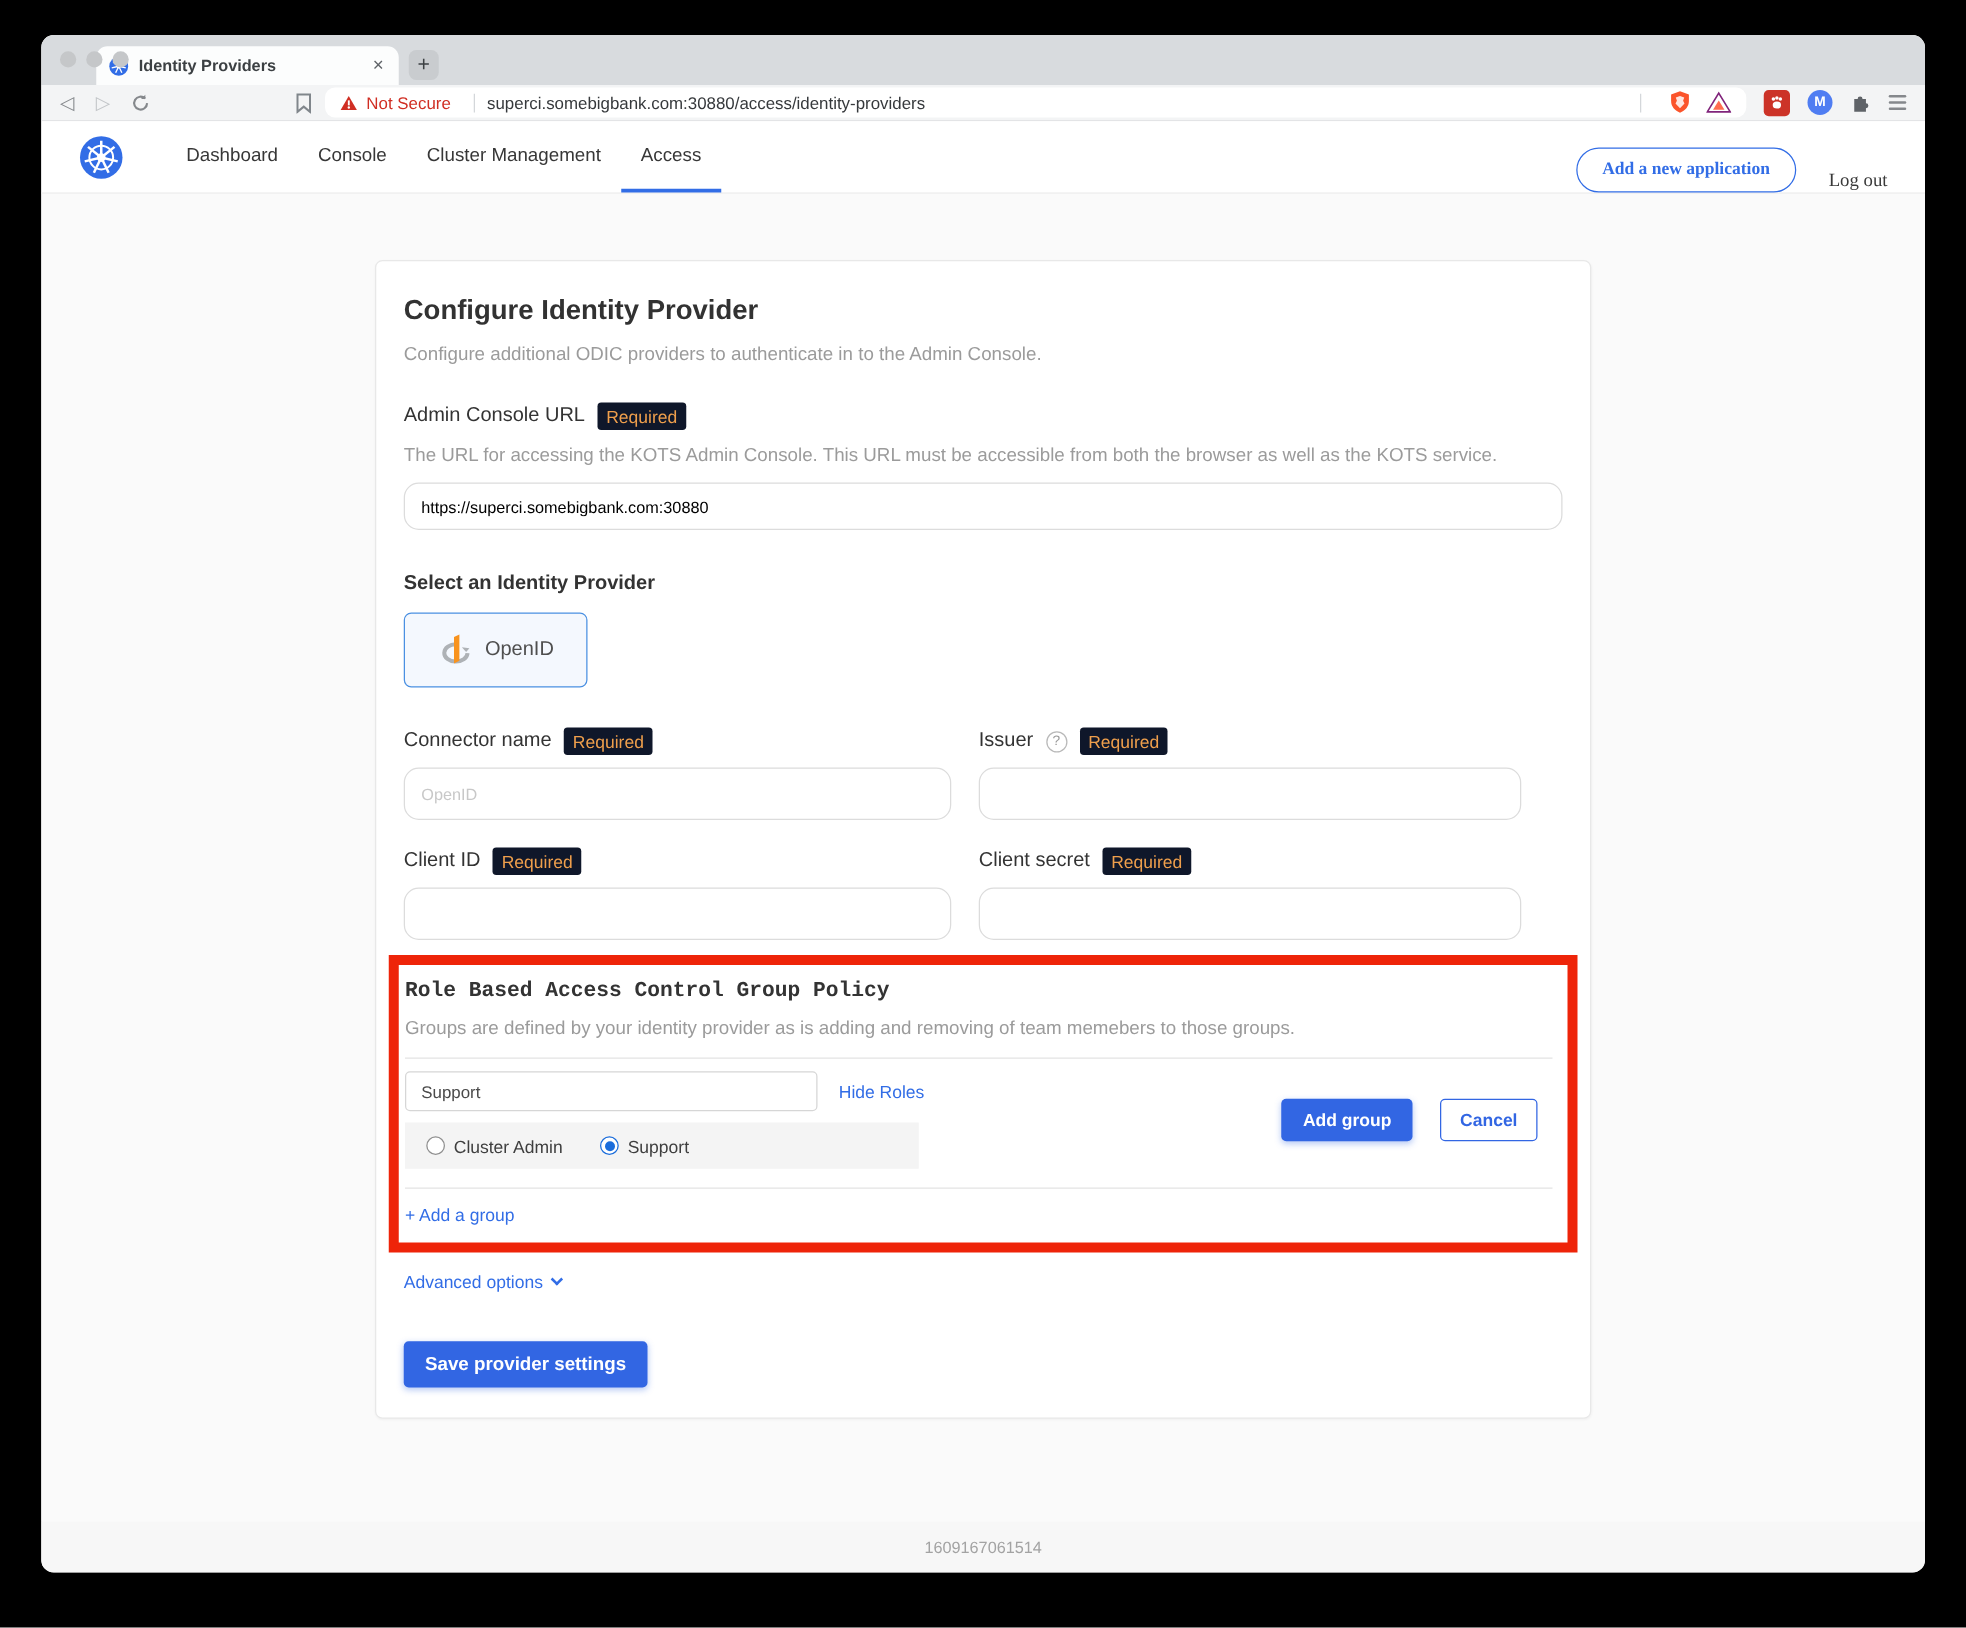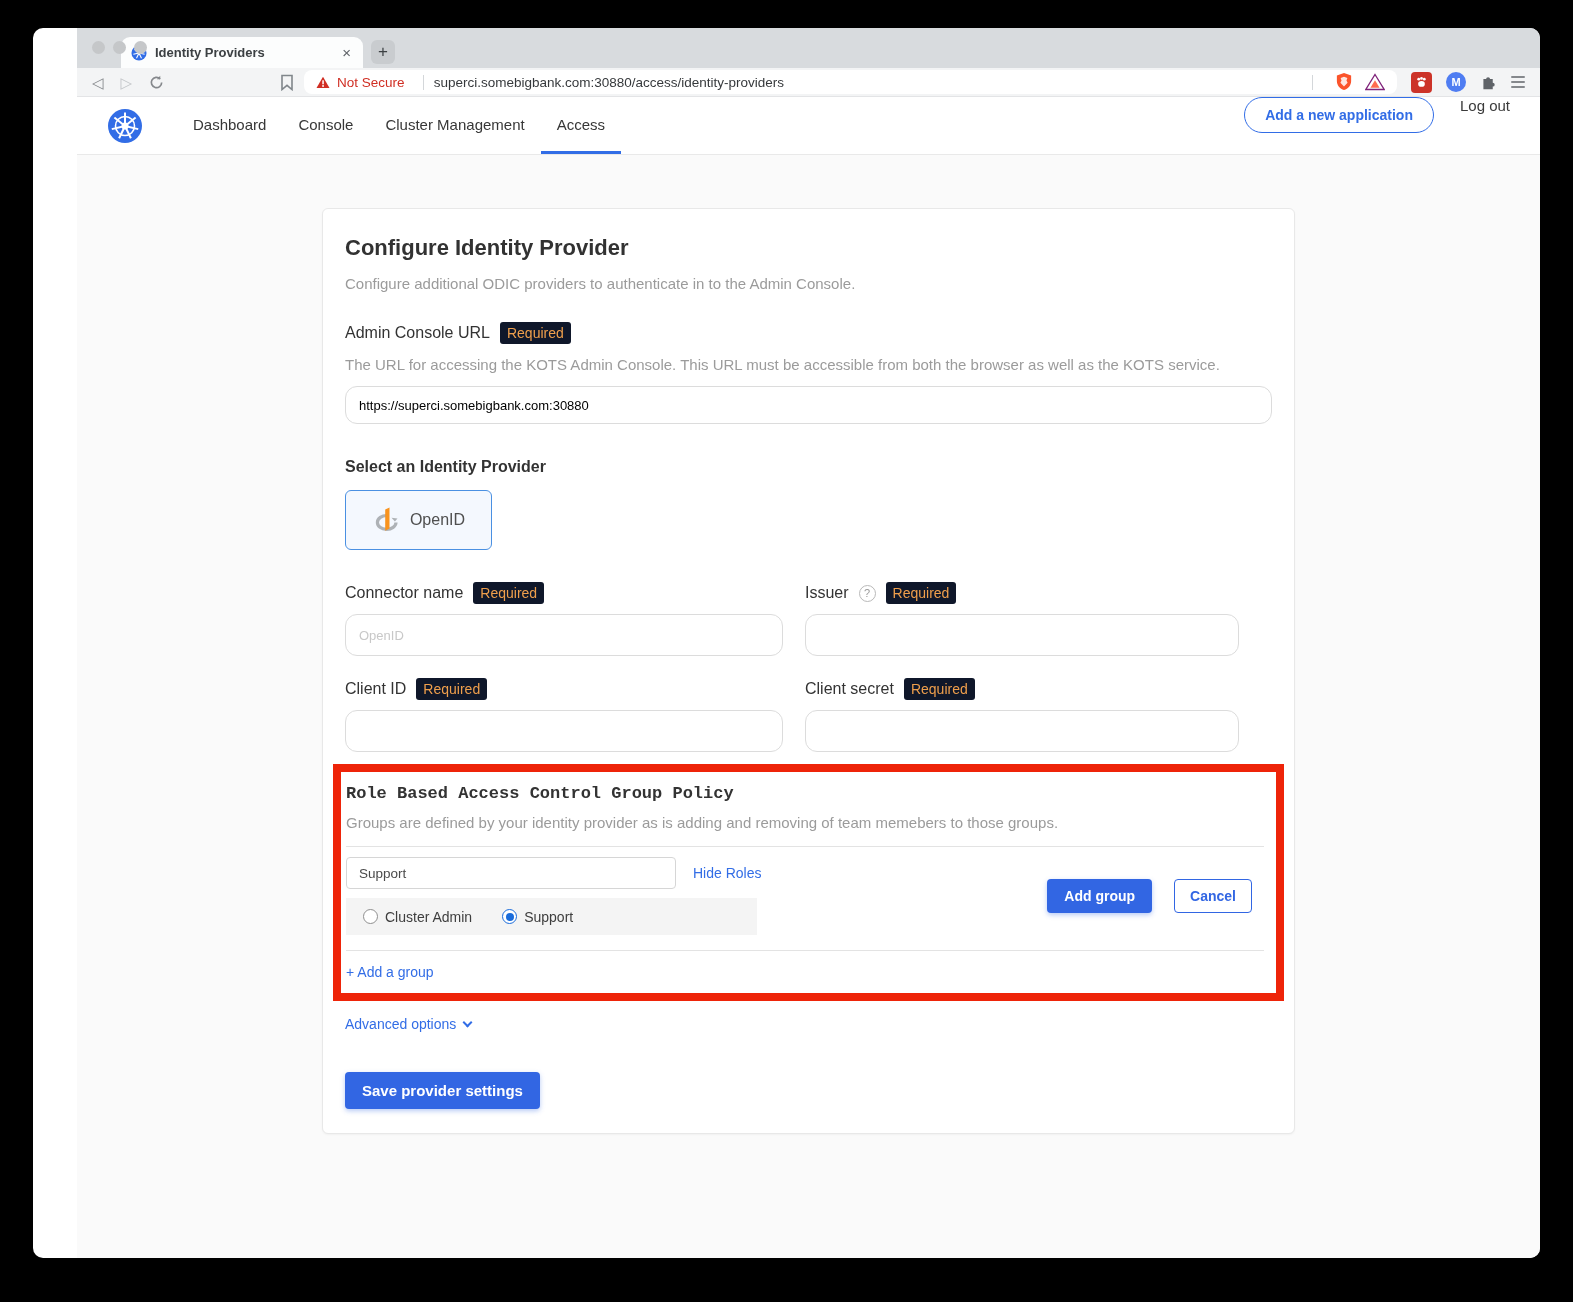--- a/index.html
+++ b/index.html
@@ -4,21 +4,21 @@
 <style>
   * { box-sizing: border-box; }
   html,body { margin:0; padding:0; }
   body {
     width:1573px; height:1302px; background:#000;
     font-family:"Liberation Sans", sans-serif; position:relative; overflow:hidden;
   }
   .window {
     position:absolute; left:33px; top:28px; width:1507px; height:1230px;
     border-radius:10px; overflow:hidden; background:#fff;
-    display:flex; flex-direction:column;padding-left:44px;
+    display:flex; flex-direction:column;
   }
   
   .tabbar { height:40px; background:#d8dbde; flex-shrink:0; position:relative; display:flex; align-items:flex-end; }
   .traffic { position:absolute; top:13px; left:15px; display:flex; gap:8px; }
   .light { width:13px; height:13px; border-radius:50%; background:#c5c7c9; }
   .tab {
     margin-left:44px; width:242px; height:31px; background:#fcfdfd;
     border-radius:9px 9px 0 0; display:flex; align-items:center; padding:0 10px; gap:8px;
   }
   .tab-title { font-size:13px; color:#3c4043; font-weight:bold; flex:1; white-space:nowrap; overflow:hidden; }
@@ -59,21 +59,21 @@
     height:58px; background:#fff; border-bottom:1px solid #e9e9e9; flex-shrink:0;
     display:flex; align-items:stretch; padding:0 30px;
   }
   .logo { align-self:center; display:flex; }
   .nav { display:flex; margin-left:34px; }
   .nav-item {
     display:flex; align-items:center; padding:0 16px; font-size:15px; color:#373737;
     border-bottom:3px solid transparent; cursor:pointer; white-space:nowrap;
   }
   .nav-item.active { border-bottom-color:#326de6; }
-  .header-right { margin-left:auto; display:flex; align-items:flex-start; gap:26px; }
+  .header-right { margin-left:auto; display:flex; align-items:flex-end; gap:26px;font-family:Liberation Serif, serif; }
   .add-app-btn {
     border:1px solid #326de6; color:#326de6; background:#fff; font-weight:bold; font-size:14px;
     padding:9px 20px; border-radius:19px; cursor:pointer; font-family:inherit; white-space:nowrap;
   }
   .logout { font-size:15px; color:#3a3a3a; cursor:pointer; white-space:nowrap; }
   
   .main { flex:1; background:#fafafa; }
   .card {
     width:973px; margin:53px auto 0; background:#fff; border:1px solid #e8e8e8; border-radius:6px;
     box-shadow:0 1px 2px rgba(0,0,0,.04); padding:26px 22px 24px;
@@ -361,13 +361,16 @@
 
       <div class="advanced">
         <span class="link-text">Advanced options</span>
         <span class="chevron-down"></span>
       </div>
 
       <button class="btn-primary save-btn">Save provider settings</button>
     </div>
   </div>
 
+  <div class="footer">
+    <span>1609167061514</span>
+  </div>
 </div>
 
 </body></html>

